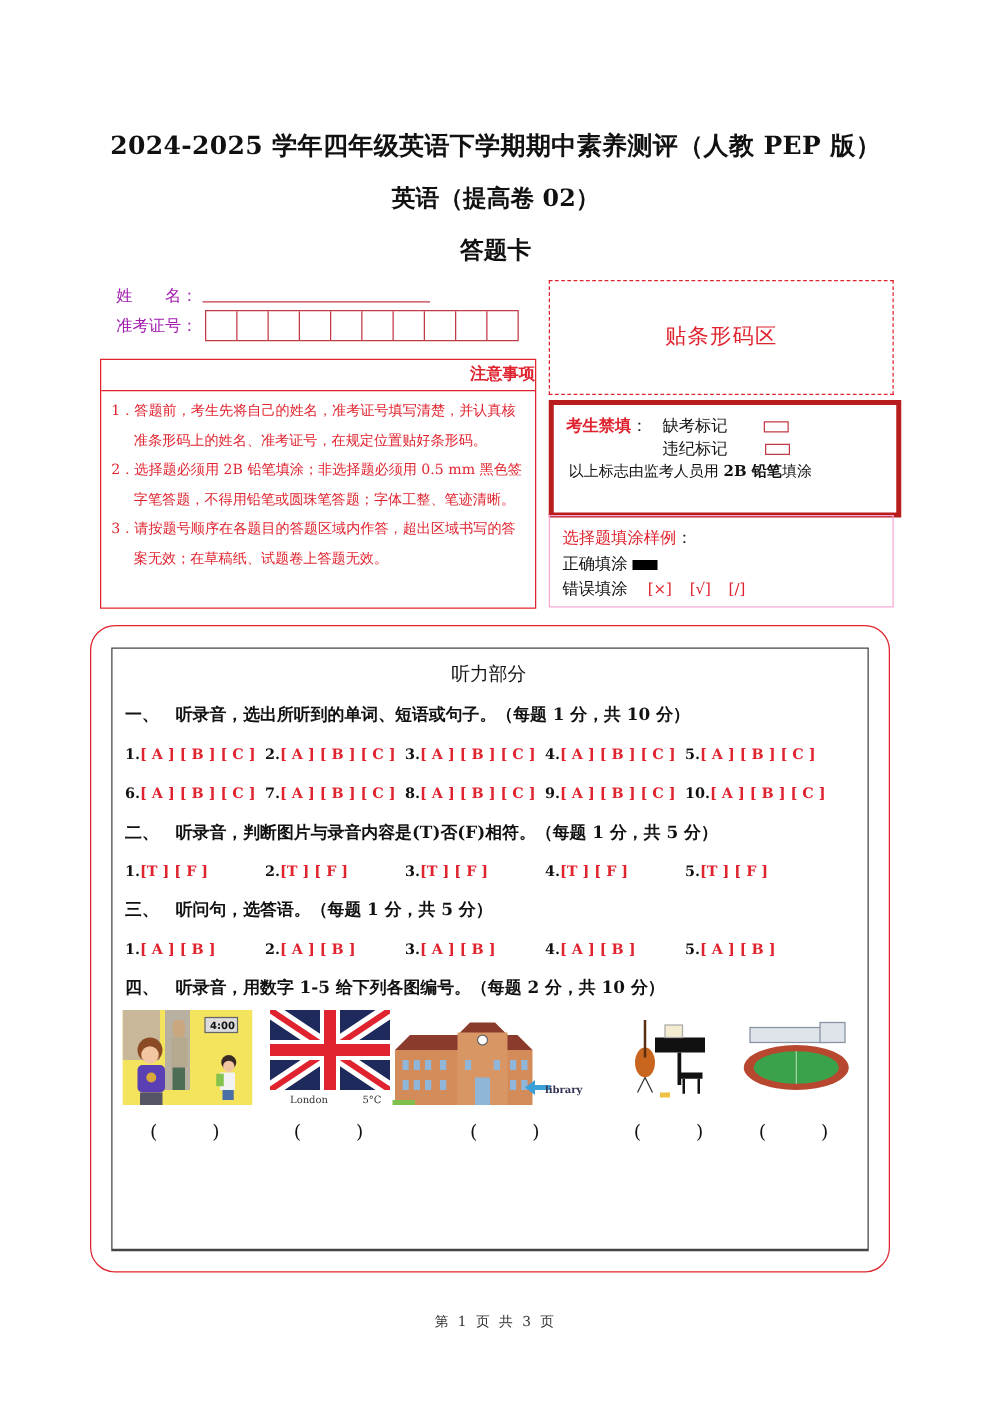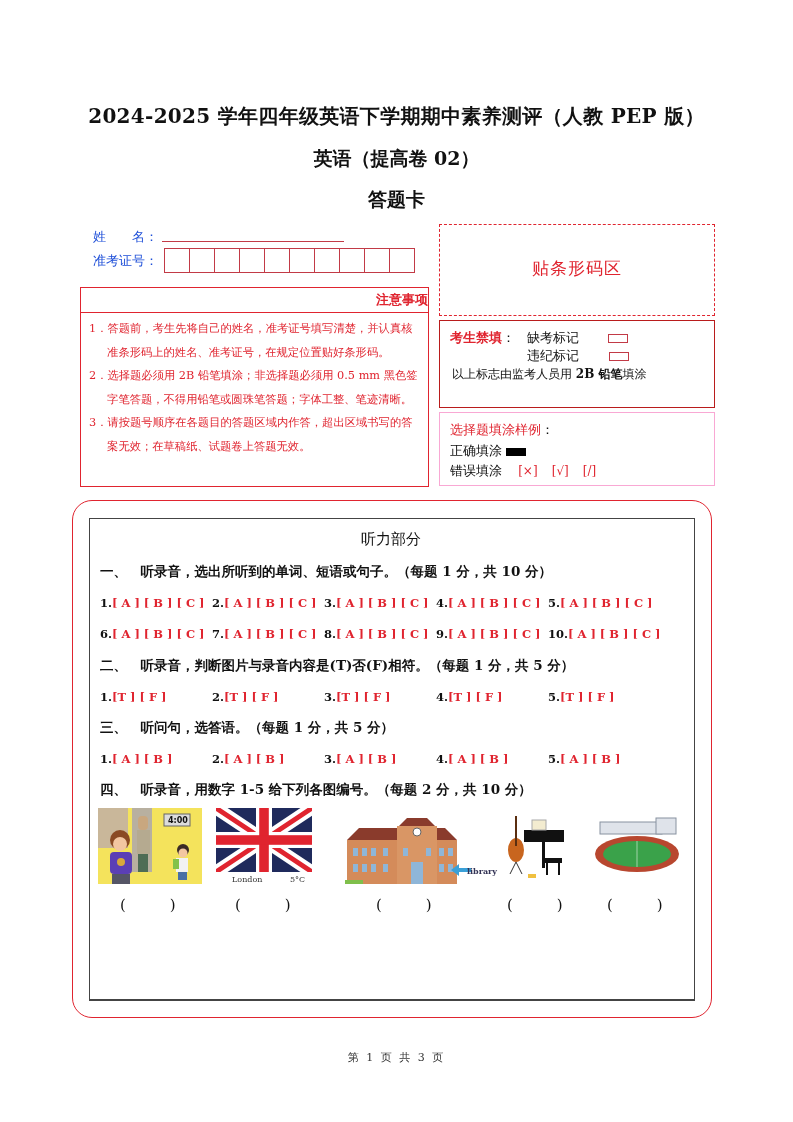--- a/index.html
+++ b/index.html
@@ -5,35 +5,35 @@
   html, body { margin:0; padding:0; background:#ffffff; }
   body { width:793px; height:1122px; position:relative; overflow:hidden;
          font-family:"DejaVu Serif","Liberation Serif",serif; color:#111; }
   .abs { position:absolute; }
   .red { color:#e0242f; }
   .title { left:0; width:793px; text-align:center; font-weight:bold; color:#111; }
   .t1 { top:103px; font-size:20px; letter-spacing:0.3px; }
   .t2 { top:146px; font-size:19px; }
   .t3 { top:187px; font-size:19px; }
 
-  .lbl { font-size:13px; color:#1d4ed8; }
+  .lbl { font-size:13px; color:#a21caf; }
   .name-line { left:162px; top:241px; width:182px; border-bottom:1px solid #c23a46; height:0; }
   .id-boxes { left:164px; top:248px; display:flex; border:1px solid #c23a46; }
   .id-box { width:24px; height:23px; border-right:1px solid #c23a46; }
   .id-box:last-child { border-right:none; }
 
   .notice { left:80px; top:287px; width:347px; height:198px; border:1px solid #e0242f; }
   .notice-head { height:24px; border-bottom:1px solid #e0242f; text-align:right; font-size:13px; line-height:24px; color:#e0242f; font-weight:bold; font-family:"DejaVu Sans","Liberation Sans",sans-serif; }
   .notice-body { padding:4px 6px 0 8px; font-size:11.3px; color:#e0242f; line-height:23.5px; }
   .notice-item { text-indent:-1.6em; padding-left:1.6em; }
 
   .barcode { left:439px; top:224px; width:274px; height:90px; border:1px dashed #e0242f; text-align:center; }
   .barcode span { display:block; margin-top:32px; font-size:17px; color:#e0242f; letter-spacing:1px; }
 
-  .forbid { left:439px; top:320px; width:274px; height:86px; border:1px solid #b91c1c; font-size:13px; }
+  .forbid { left:439px; top:320px; width:274px; height:86px; border:4px solid #b91c1c; font-size:13px; }
   .mark-box { display:inline-block; width:18px; height:7px; border:1px solid #c23a46; vertical-align:middle; }
 
   .sample { left:439px; top:412px; width:274px; height:72px; border:1px solid #f9a8d4; font-size:13px; }
   .filled { display:inline-block; width:20px; height:8px; background:#000; vertical-align:middle; }
 
   .outer { left:72px; top:500px; width:638px; height:516px; border:1px solid #e0242f; border-radius:20px; }
   .inner { left:89px; top:518px; width:604px; height:480px; border:1px solid #444; border-bottom:2px solid #444; }
   .sec-title { left:89px; width:604px; top:530px; text-align:center; font-size:15px; font-family:"DejaVu Sans","Liberation Sans",sans-serif; }
   .sec-head { left:100px; font-size:13.5px; font-weight:bold; }
   .row { left:100px; display:flex; font-size:11.5px; font-weight:bold; }
@@ -181,21 +181,21 @@
     <path d="M0,0 L60,40 M60,0 L0,40" stroke="#e0242f" stroke-width="3"></path>
     <rect x="25" y="0" width="10" height="40" fill="#fff"></rect>
     <rect x="0" y="15" width="60" height="10" fill="#fff"></rect>
     <rect x="27" y="0" width="6" height="40" fill="#e0242f"></rect>
     <rect x="0" y="17" width="60" height="6" fill="#e0242f"></rect>
   </svg>
   <div class="abs" style="left:16px;top:67px;font-size:8px;color:#333;">London</div>
   <div class="abs" style="left:74px;top:67px;font-size:8px;color:#333;">5°C</div>
 </div>
 
-<div class="abs pic" style="left:343px;width:152px;text-align:center;">
+<div class="abs pic" style="left:312px;width:152px;text-align:center;">
   <svg width="152" height="76" viewBox="0 0 152 76">
     <polygon points="4,32 16,20 102,20 114,32" fill="#8a3b2c"></polygon>
     <polygon points="54,20 64,10 84,10 94,20" fill="#8a3b2c"></polygon>
     <rect x="4" y="32" width="110" height="44" fill="#d48b5a"></rect>
     <rect x="54" y="18" width="40" height="58" fill="#d99665"></rect>
     <circle cx="74" cy="24" r="4" fill="#fff" stroke="#666"></circle>
     <g fill="#8fb6d8">
       <rect x="10" y="40" width="5" height="8"></rect>
         <rect x="19" y="40" width="5" height="8"></rect>
         <rect x="28" y="40" width="5" height="8"></rect>

